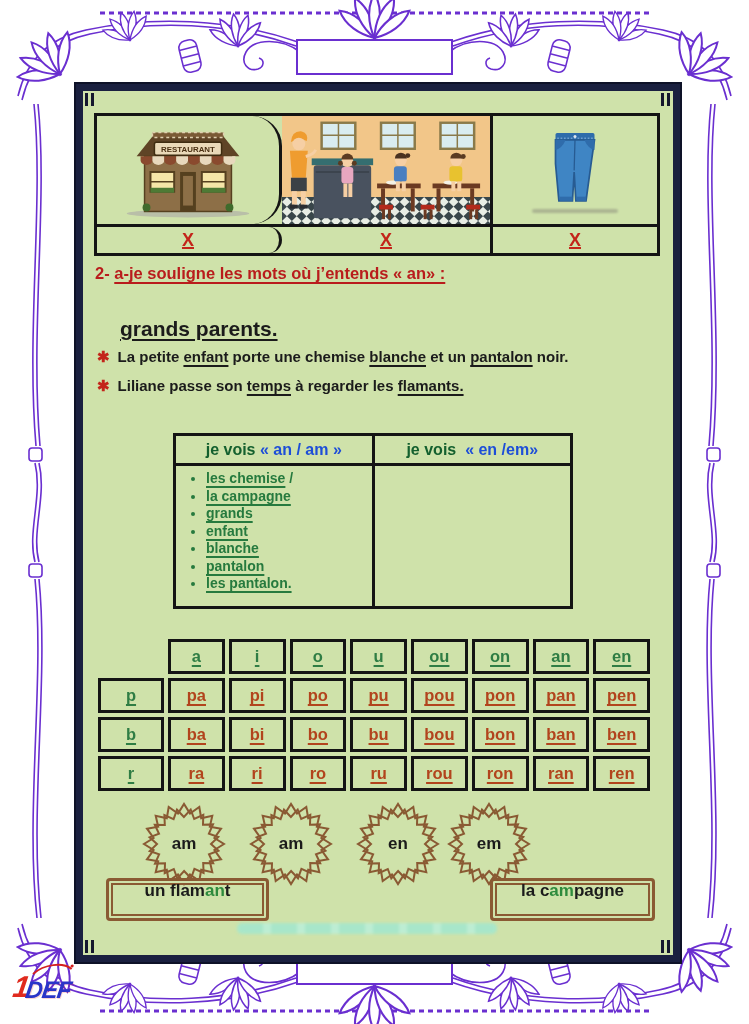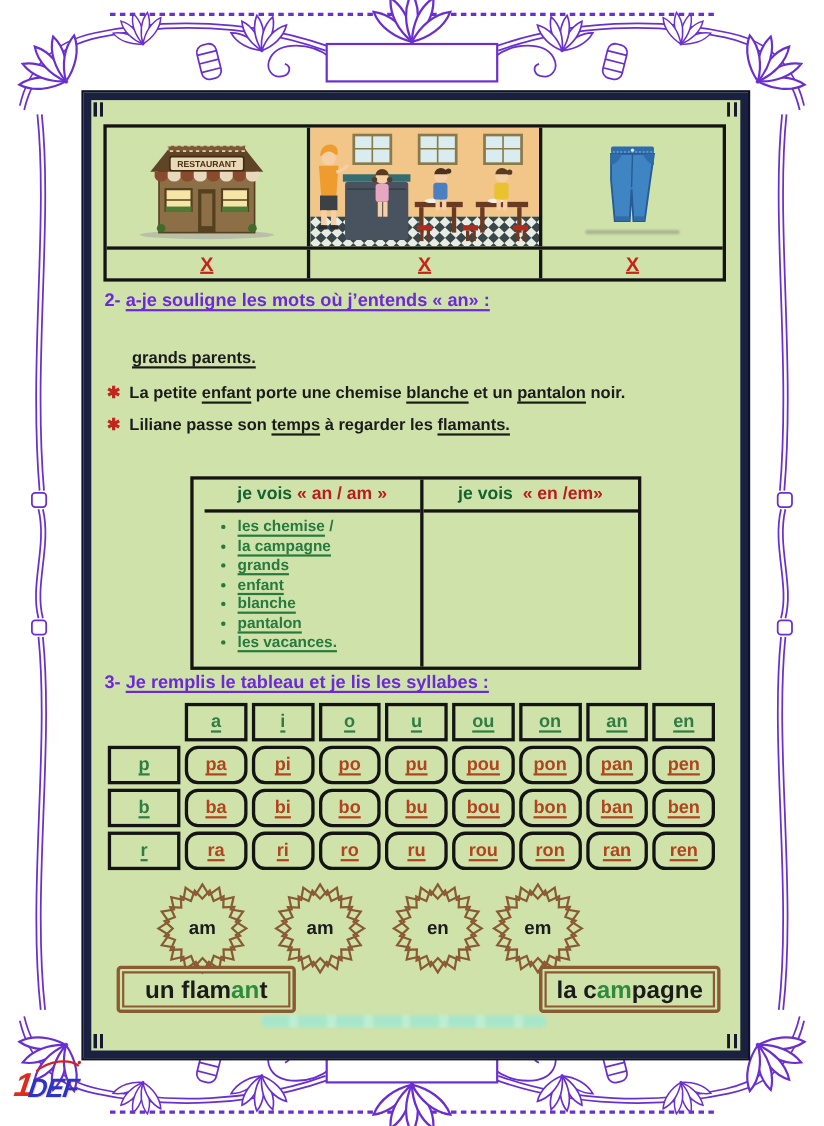--- a/index.html
+++ b/index.html
@@ -15,66 +15,66 @@
   .tick.tl{left:2px;top:2px}.tick.tr{right:2px;top:2px}
   .tick.bl{left:2px;bottom:2px}.tick.br{right:2px;bottom:2px}
   .content{position:absolute;left:0;top:0;width:582px;height:850px;color:#1b1b1b;}
 
   
   .img-table{position:absolute;left:11px;top:22px;width:560px;border:3px solid #141414;background:#cfe2aa;}
   .img-row{display:flex;height:108px;}
   .img-cell{display:flex;align-items:center;justify-content:center;flex-direction:column;
             border-right:3px solid #141414;overflow:hidden;}
   .img-cell:last-child{border-right:none;}
-  .c1{width:182px;} .c2{width:208px;} .c3{flex:1;}
+  .c1{width:182px;border-radius:30px;} .c2{width:208px;} .c3{flex:1;}
   .mark-row{display:flex;height:26px;border-top:3px solid #141414;}
   .mark-cell{display:flex;align-items:center;justify-content:center;border-right:3px solid #141414;
              color:#c3251a;font-size:18px;text-decoration:underline;text-decoration-thickness:2px;}
   .mark-cell:last-child{border-right:none;}
   .jeans-caption{width:86px;height:4px;margin-top:3px;border-radius:2px;
                  background:#8e907e;opacity:.55;filter:blur(1px);}
 
   
-  .hdr{position:absolute;left:12px;font-size:16.5px;color:#6d28d9;white-space:nowrap;}
+  .hdr{position:absolute;left:12px;font-size:16.5px;color:#b91c1c;white-space:nowrap;}
   .hdr .u{text-decoration:underline;text-decoration-thickness:2px;text-underline-offset:3px;}
   .bullet{position:absolute;left:14px;font-size:15px;color:#1b1b1b;white-space:nowrap;}
   .bullet .ast{color:#c3251a;margin-right:8px;font-size:15px;}
-  .cont-line{position:absolute;left:37px;font-size:15px;white-space:nowrap;text-align:right;}
+  .cont-line{position:absolute;left:37px;font-size:21px;white-space:nowrap;text-align:right;}
   .u{text-decoration:underline;text-decoration-thickness:2px;text-underline-offset:3px;}
-  .red{color:#b91c1c;} .green{color:#2e8b3d;}
+  .red{color:#1d4ed8;} .green{color:#2e8b3d;}
 
   
   .vois-table{position:absolute;left:90px;top:342px;width:394px;height:170px;
-              border:3px solid #141414;display:flex;background:#cfe2aa;padding-left:10px;}
+              border:3px solid #141414;display:flex;background:#cfe2aa;}
   .vois-col{width:50%;display:flex;flex-direction:column;}
   .vois-col.left{border-right:3px solid #141414;}
   .vois-head{height:27px;border-bottom:3px solid #141414;display:flex;align-items:center;
              justify-content:center;font-size:16px;color:#14602e;white-space:pre;}
   .vois-list{margin:4px 0 0 0;padding-left:30px;color:#267a3e;font-size:14px;}
   .vois-list li{margin-bottom:1px;line-height:16.5px;}
   .vois-list.wide li{margin-bottom:14px;line-height:17px;}
 
   
   .syl-table{position:absolute;left:11px;top:544px;width:560px;border-collapse:separate;
              border-spacing:4px;table-layout:fixed;}
   .syl-table td,.syl-table th{border:3px solid #141414;text-align:center;height:27px;
              font-size:16.5px;font-weight:700;text-decoration:underline;
              text-decoration-thickness:2px;text-underline-offset:3px;}
   .syl-table .noborder{border:none;text-decoration:none;}
   .syl-table th{color:#2f7d44;}
-  .syl-table td{color:#b2441d;border-radius:12px;}
+  .syl-table td{color:#b2441d;}
   .syl-table col.lab{width:66px;}
 
   
   .burst{position:absolute;width:84px;height:84px;display:flex;align-items:center;justify-content:center;}
   .burst svg{position:absolute;left:0;top:0;}
   .burst span{position:relative;font-size:17px;color:#1b1b1b;}
   .word-box{position:absolute;top:787px;height:37px;border:3px solid #8a5a33;border-radius:4px;
             box-shadow:inset 0 0 0 2px #cfe2aa,inset 0 0 0 4px #8a5a33;
-            display:flex;align-items:center;justify-content:center;font-size:22px;color:#1b1b1b;}
+            display:flex;justify-content:center;font-size:17px;color:#1b1b1b;}
   .watermark{position:absolute;left:154px;top:832px;width:260px;height:11px;border-radius:5px;
              background:repeating-linear-gradient(90deg,#9fe8d2 0 26px,#b9f0de 26px 34px);
              opacity:.8;filter:blur(1.5px);}
 
   
   .logo{position:absolute;left:13px;top:962px;width:70px;height:52px;transform:skewX(-8deg);}
   .logo .swoosh{position:absolute;left:16px;top:0;}
   .logo-1{position:absolute;left:0;top:8px;font-size:30px;font-style:italic;color:#e02a1e;}
   .logo-def{position:absolute;left:13px;top:14px;font-size:24px;font-style:italic;color:#2a35c8;
             letter-spacing:-1px;text-shadow:1px 1px 0 #e02a1e33;}
@@ -286,29 +286,28 @@
       <div class="vois-table">
         <div class="vois-col left">
           <div class="vois-head"><span>je vois </span><span class="red">« an / am »</span></div>
           <ul class="vois-list">
             <li><span><span class="u">les chemise</span><span> /</span></span></li>
             <li><span><span class="u">la campagne</span></span></li>
             <li><span><span class="u">grands</span></span></li>
             <li><span><span class="u">enfant</span></span></li>
             <li><span><span class="u">blanche</span></span></li>
             <li><span><span class="u">pantalon</span></span></li>
-            <li><span><span class="u">les vacances.</span></span></li>
+            <li><span><span class="u">les pantalon.</span></span></li>
           </ul>
         </div>
         <div class="vois-col right">
           <div class="vois-head"><span>je vois  </span><span class="red">« en /em»</span></div>
         </div>
       </div>
 
-      <div class="hdr" style="top:520px"><span>3- </span><span class="u">Je remplis le tableau et je lis les syllabes :</span></div>
       <table class="syl-table">
         <colgroup>
             <col class="lab">
             <col>
             <col>
             <col>
             <col>
             <col>
             <col>
             <col>

